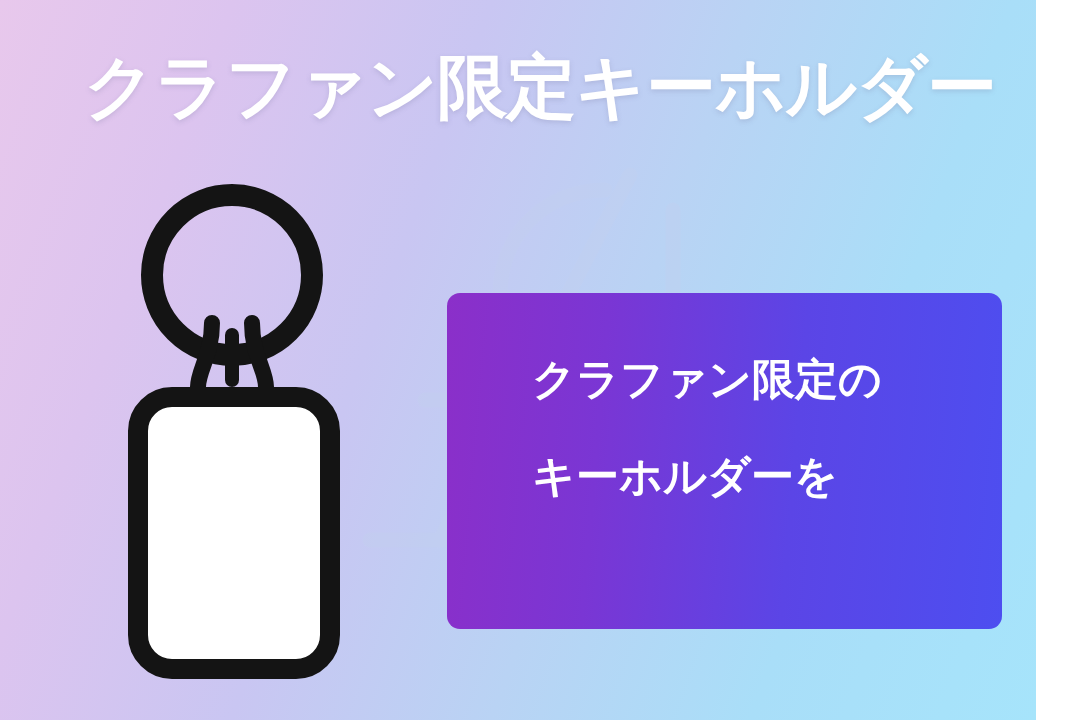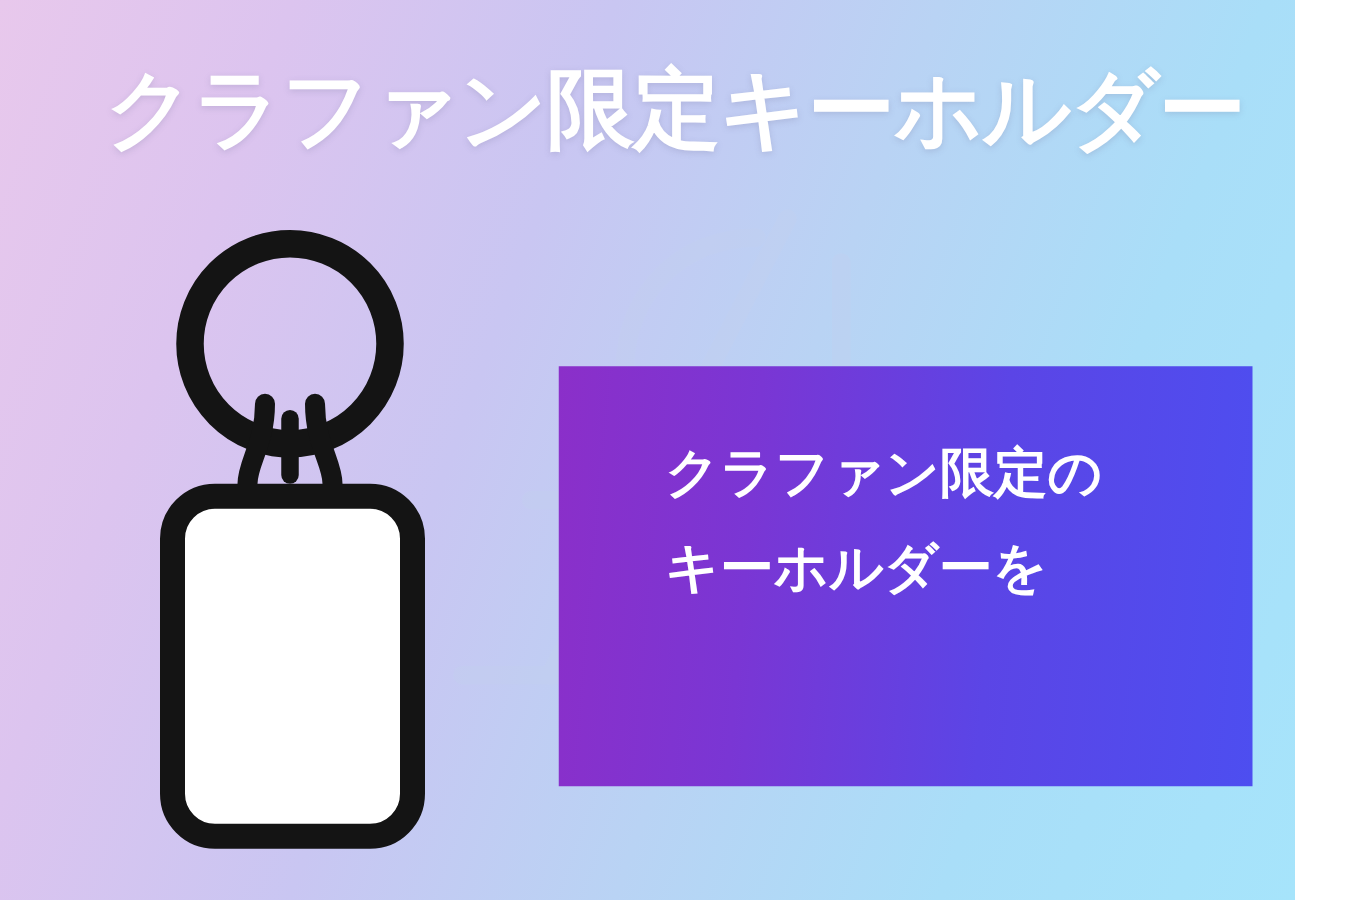--- a/index.html
+++ b/index.html
@@ -50,20 +50,21 @@
     width: 240px;
     height: 510px;
   }
   .callout {
     position: absolute;
     left: 447px;
     top: 293px;
     width: 555px;
     height: 336px;
     background: linear-gradient(95deg, #8b2fc9 0%, #7a36d4 28%, #5b45e6 62%, #4d4ef0 100%);
+    border-radius: 13px;
   }
   .callout-text {
     position: absolute;
     left: 85px;
     top: 60px;
     color: #ffffff;
     font-size: 43px;
     font-weight: bold;
     line-height: 1.62;
     letter-spacing: 0px;
@@ -90,16 +91,16 @@
     <circle cx="112" cy="100" r="80" fill="none" stroke="#141414" stroke-width="22"></circle>
 
     <path d="M92 148 C92 180 78 195 78 212 C78 226 92 234 112 234 C132 234 146 226 146 212 C146 195 132 180 132 148" fill="none" stroke="#141414" stroke-width="16" stroke-linecap="round"></path>
     <path d="M112 160 L112 205" fill="none" stroke="#141414" stroke-width="14" stroke-linecap="round"></path>
 
     <rect x="18" y="222" width="192" height="272" rx="34" ry="34" fill="#ffffff" stroke="#141414" stroke-width="20"></rect>
   </svg>
 
   <div class="callout">
     <div class="callout-text" style="top:52px;">クラファン限定の</div>
-    <div class="callout-text" style="top:128px;">キーホルダーを</div>
+    <div class="callout-text" style="top:149px;">キーホルダーを</div>
   </div>
 
 </div>
 
 </body></html>

